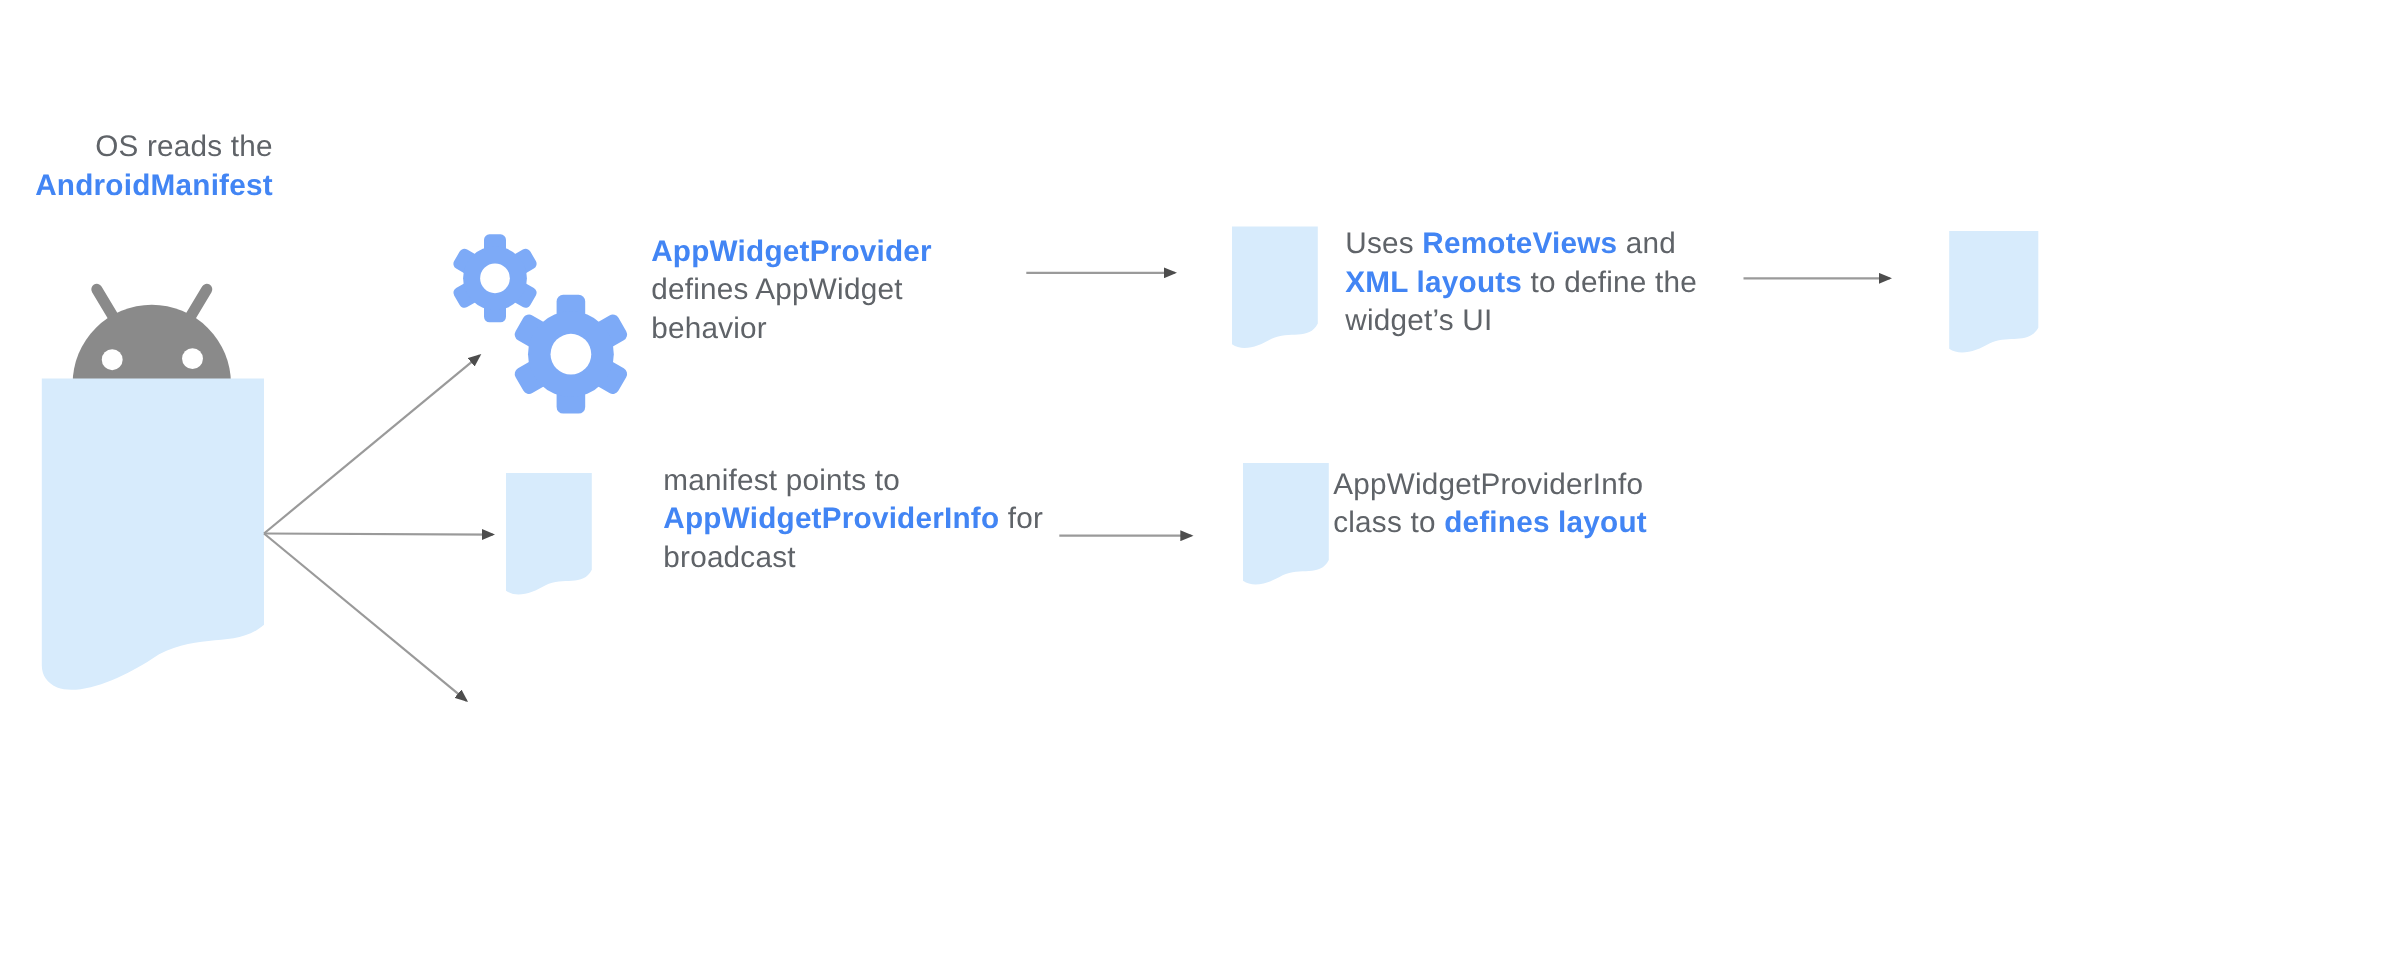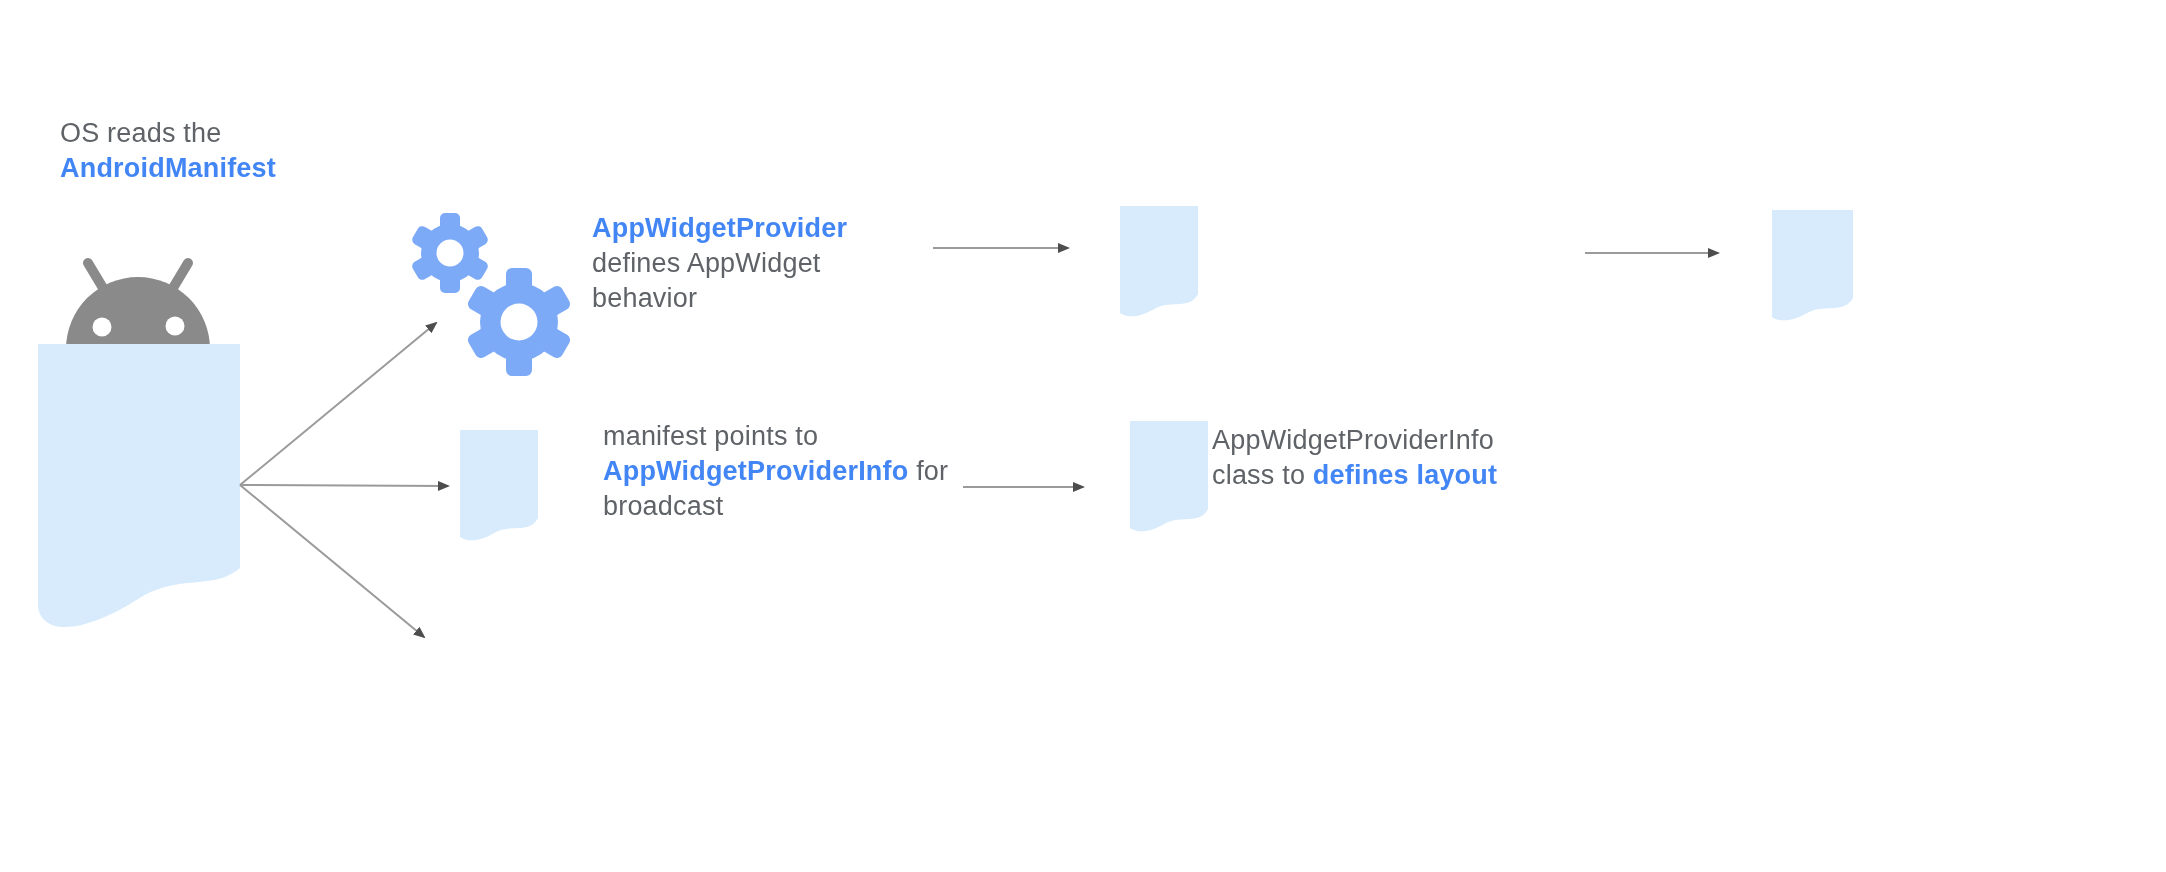--- a/index.html
+++ b/index.html
@@ -82,23 +82,24 @@
     </g>
 
     <g fill="var(--doc-blue)">
       <path transform="translate(1120,206)" d="M0 0 H78 V88 C70 104 52 94 36 102 C24 109 10 114 0 107 Z"></path>
       <path transform="translate(1772,210)" d="M0 0 H81 V88 C72 104 54 94 37 102 C25 109 10 114 0 107 Z"></path>
       <path transform="translate(460,430)" d="M0 0 H78 V88 C70 104 52 94 36 102 C24 109 10 114 0 107 Z"></path>
       <path transform="translate(1130,421)" d="M0 0 H78 V88 C70 104 52 94 36 102 C24 109 10 114 0 107 Z"></path>
     </g>
   </svg>
 
-  <div class="label" style="left:60px;top:116px;"><span class="t-plain">OS reads the</span><br><span class="t-link">AndroidManifest</span></div>
+  <div class="label" style="left:32px;top:116px;text-align:right;"><span class="t-plain">OS reads the</span><br><span class="t-link">AndroidManifest</span></div>
 
   <div class="label" style="left:592px;top:211px;"><span class="t-link">AppWidgetProvider</span><br><span class="t-plain">defines AppWidget</span><br><span class="t-plain">behavior</span></div>
 
+  <div class="label" style="left:1223px;top:204px;"><span class="t-plain">Uses </span><span class="t-link">RemoteViews</span><span class="t-plain"> and</span><br><span class="t-link">XML layouts</span><span class="t-plain"> to define the</span><br><span class="t-plain">widget’s UI</span></div>
 
 
   <div class="label" style="left:587px;top:419px;margin-left:16px;"><span class="t-plain">manifest points to</span><br><span class="t-link">AppWidgetProviderInfo</span><span class="t-plain"> for</span><br><span class="t-plain">broadcast</span></div>
 
   <div class="label" style="left:1212px;top:423px;"><span class="t-plain">AppWidgetProviderInfo</span><br><span class="t-plain">class to </span><span class="t-link">defines layout</span></div>
 
 </div>
 
 </body></html>

